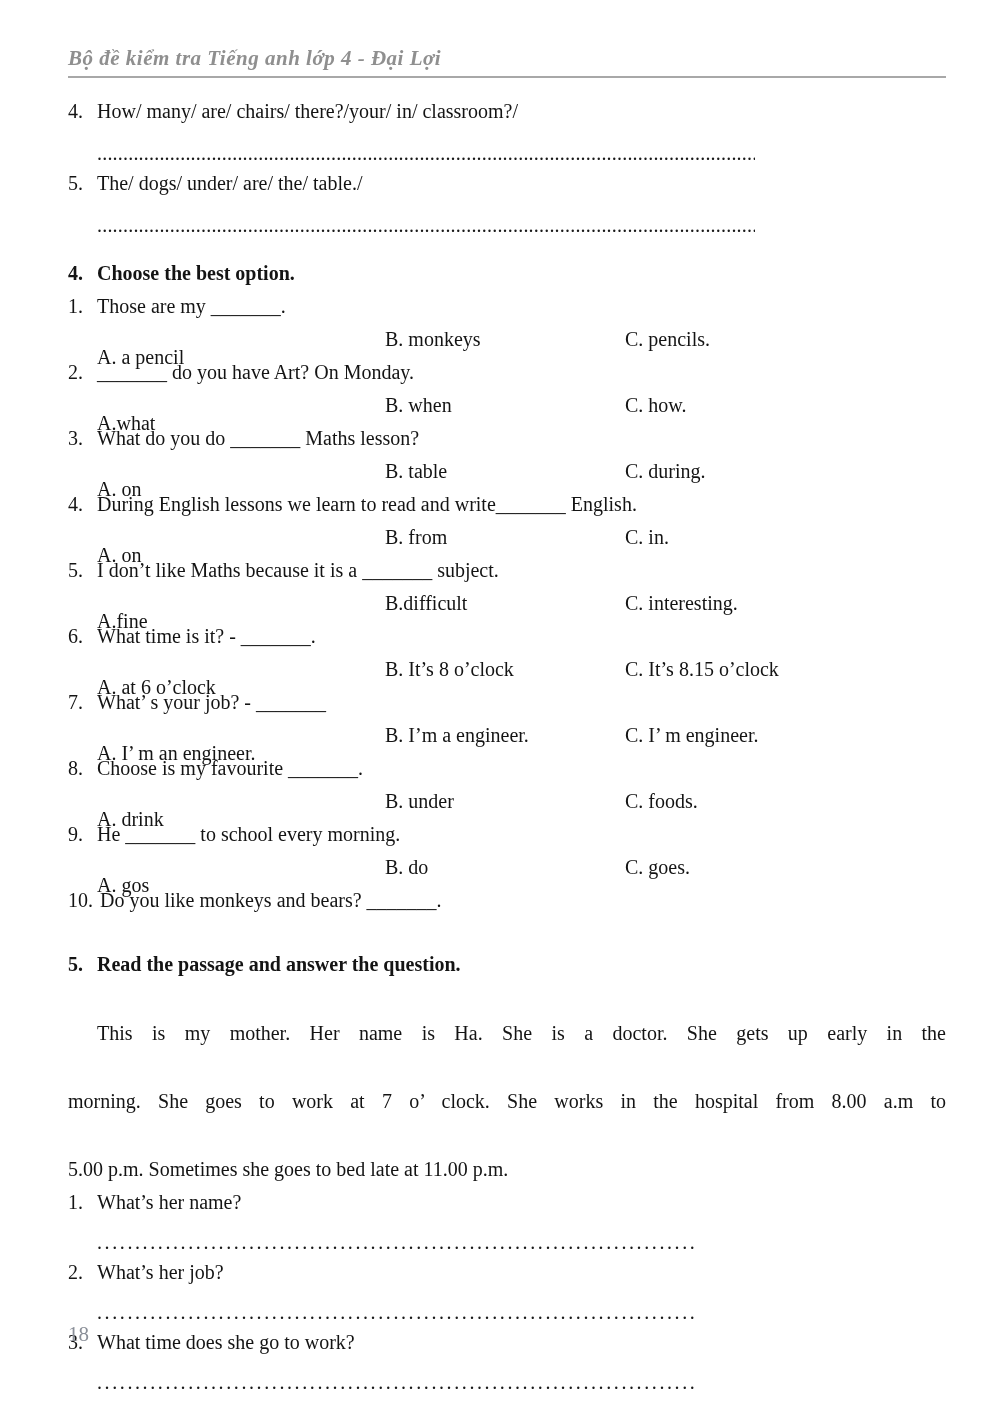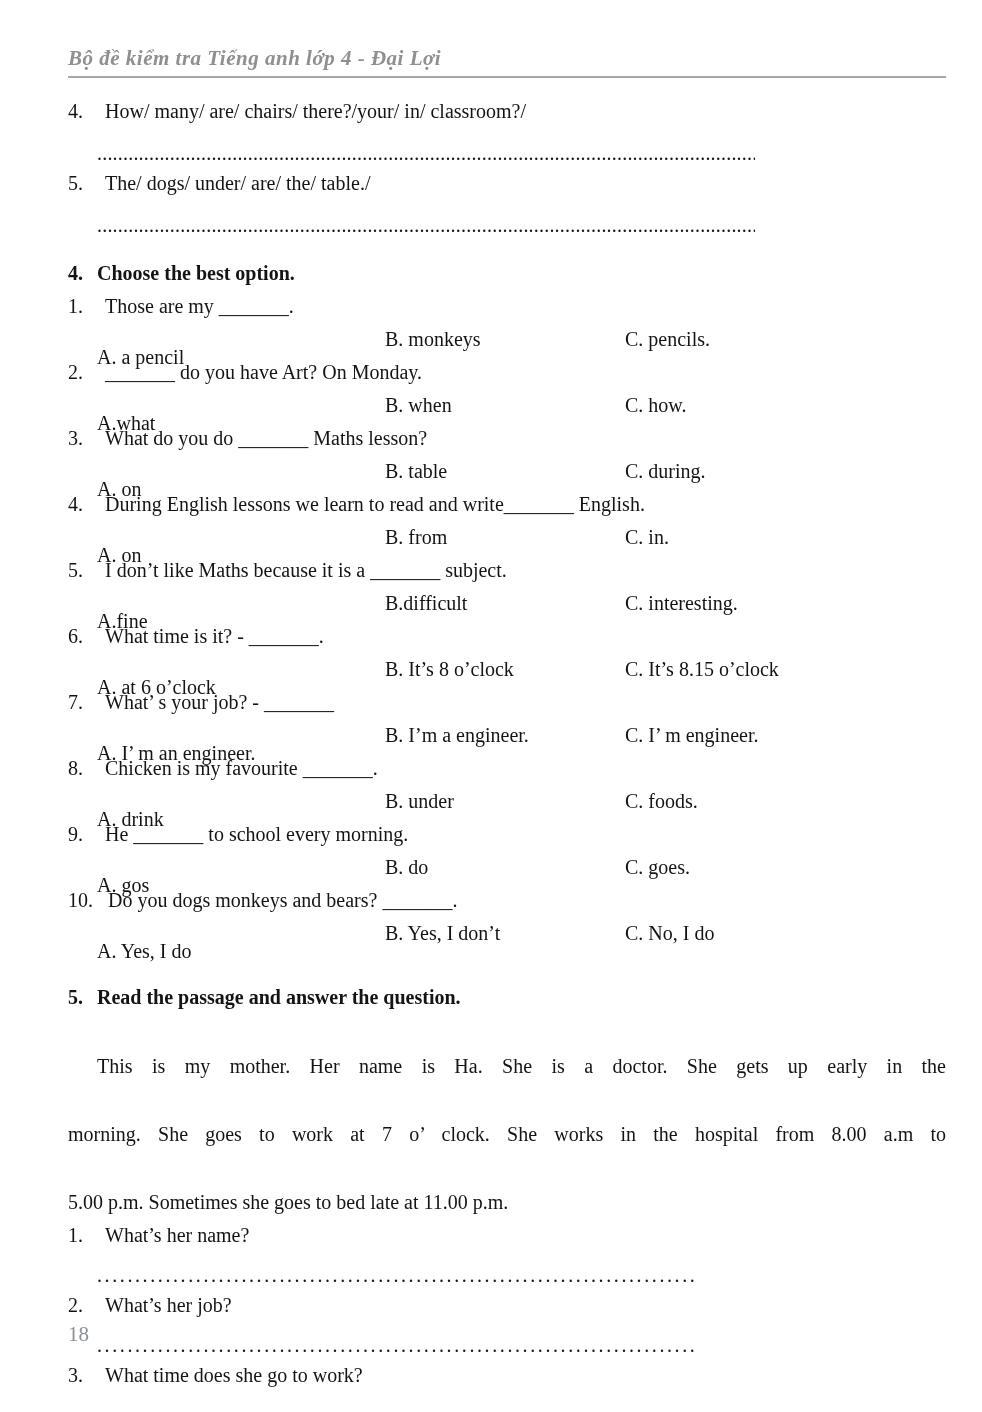--- a/index.html
+++ b/index.html
@@ -27,21 +27,21 @@
     font-weight: bold;
     font-size: 21px;
     color: #8f8f8f;
     letter-spacing: 0.5px;
   }
 
   
   .qrow { display: flex; align-items: center; height: 34px; }
   .qnum { min-width: 29px; flex: 0 0 auto; }
   .qnum.wide { min-width: 0; margin-right: 7px; }
-  .qtext { white-space: nowrap; margin-left: 8px; }
+  .qtext { white-space: nowrap; }
 
   .rearrange .qrow.first { margin-top: 16px; }
 
   
   .dotsrow { height: 38px; display: flex; align-items: flex-end; padding-left: 29px; }
   .dots {
     display: inline-block;
     overflow: hidden;
     white-space: nowrap;
     color: #1a1a1a;
@@ -180,46 +180,41 @@
         <span class="qtext">What’ s your job? - _______</span>
       </div>
       <div class="optrow">
         <span class="opt-a">A. I’ m an engineer.</span>
         <span class="opt-b">B. I’m a engineer.</span>
         <span class="opt-c">C. I’ m engineer.</span>
       </div>
 
       <div class="qrow">
         <span class="qnum">8.</span>
-        <span class="qtext">Chicken is my favourite _______.</span>
+        <span class="qtext">Choose is my favourite _______.</span>
       </div>
       <div class="optrow">
         <span class="opt-a">A. drink</span>
         <span class="opt-b">B. under</span>
         <span class="opt-c">C. foods.</span>
       </div>
 
       <div class="qrow">
         <span class="qnum">9.</span>
         <span class="qtext">He _______ to school every morning.</span>
       </div>
       <div class="optrow">
         <span class="opt-a">A. gos</span>
         <span class="opt-b">B. do</span>
         <span class="opt-c">C. goes.</span>
       </div>
 
       <div class="qrow">
         <span class="qnum wide">10.</span>
-        <span class="qtext">Do you dogs monkeys and bears? _______.</span>
-      </div>
-      <div class="optrow">
-        <span class="opt-a">A. Yes, I do</span>
-        <span class="opt-b">B. Yes, I don’t</span>
-        <span class="opt-c">C. No, I do</span>
+        <span class="qtext">Do you like monkeys and bears? _______.</span>
       </div>
     </div>
 
     <div class="reading-section">
       <div class="section-heading">
         <span class="qnum">5.</span>
         <span>Read the passage and answer the question.</span>
       </div>
 
       <div class="passage">

